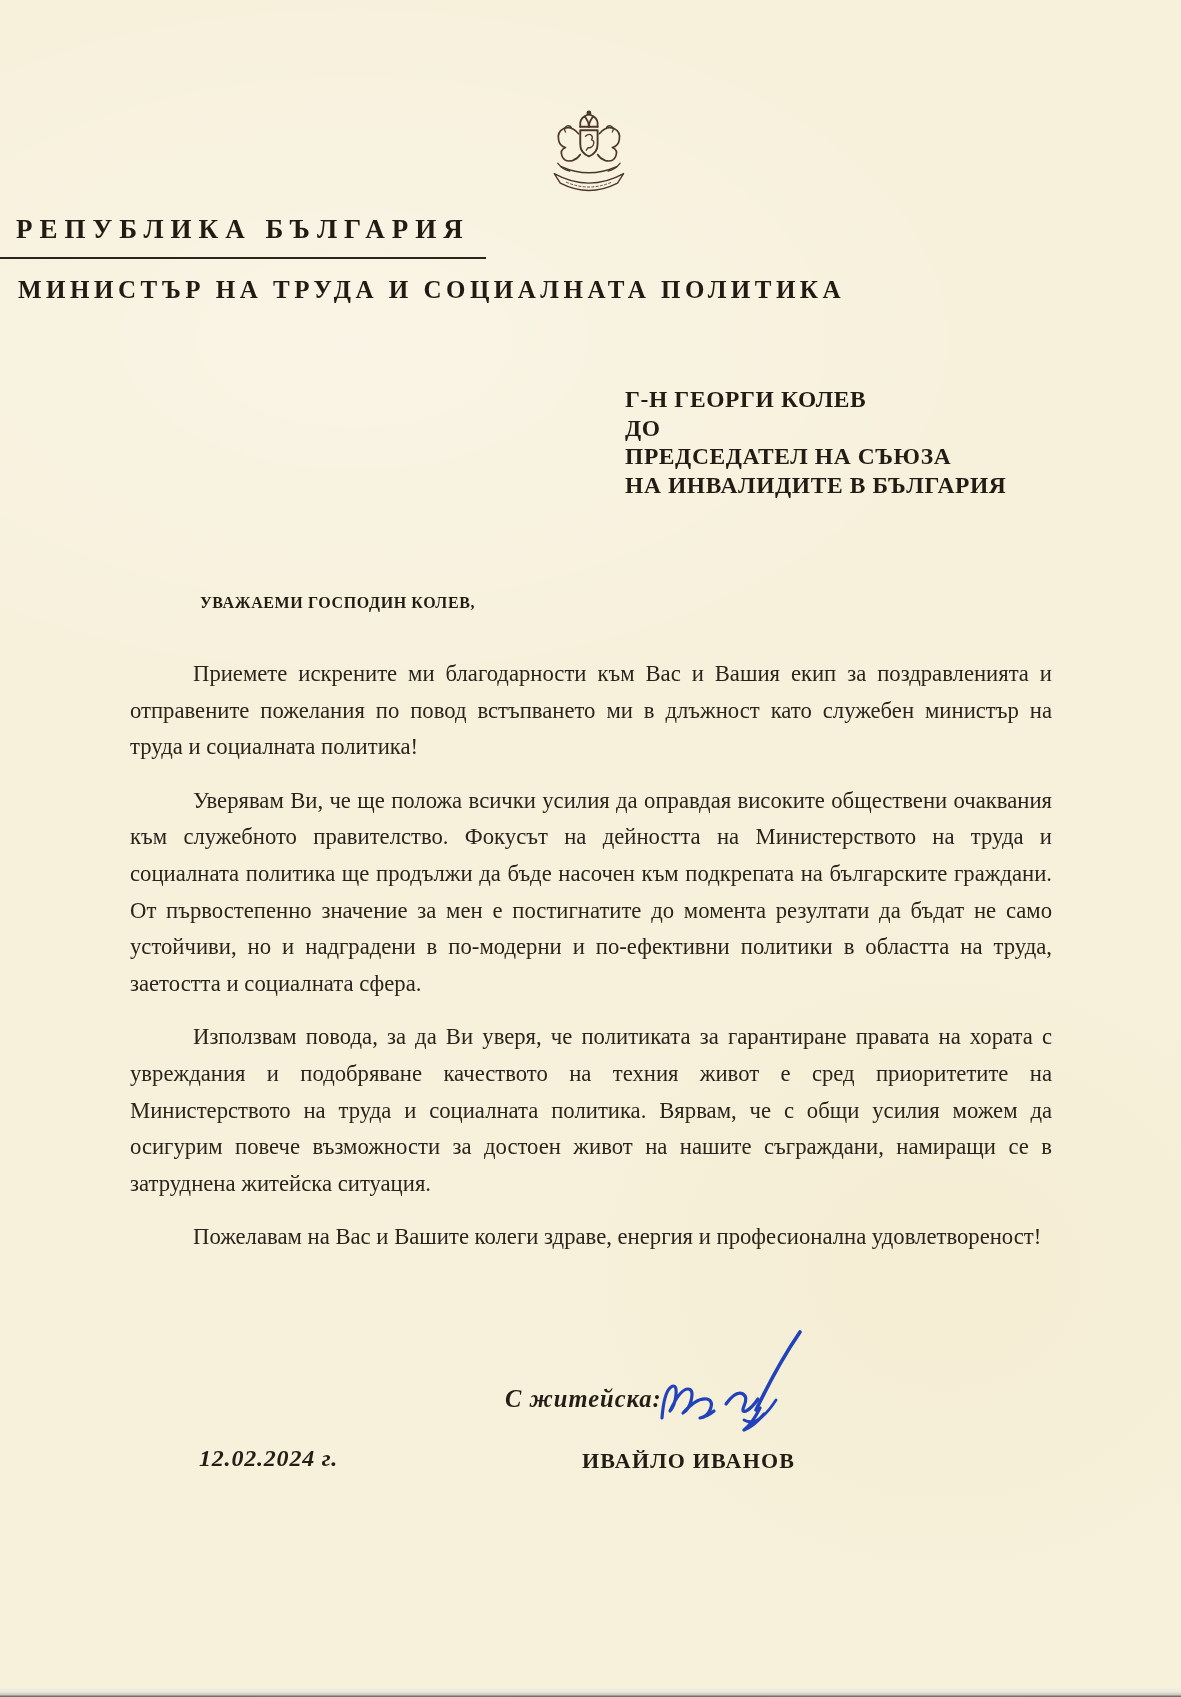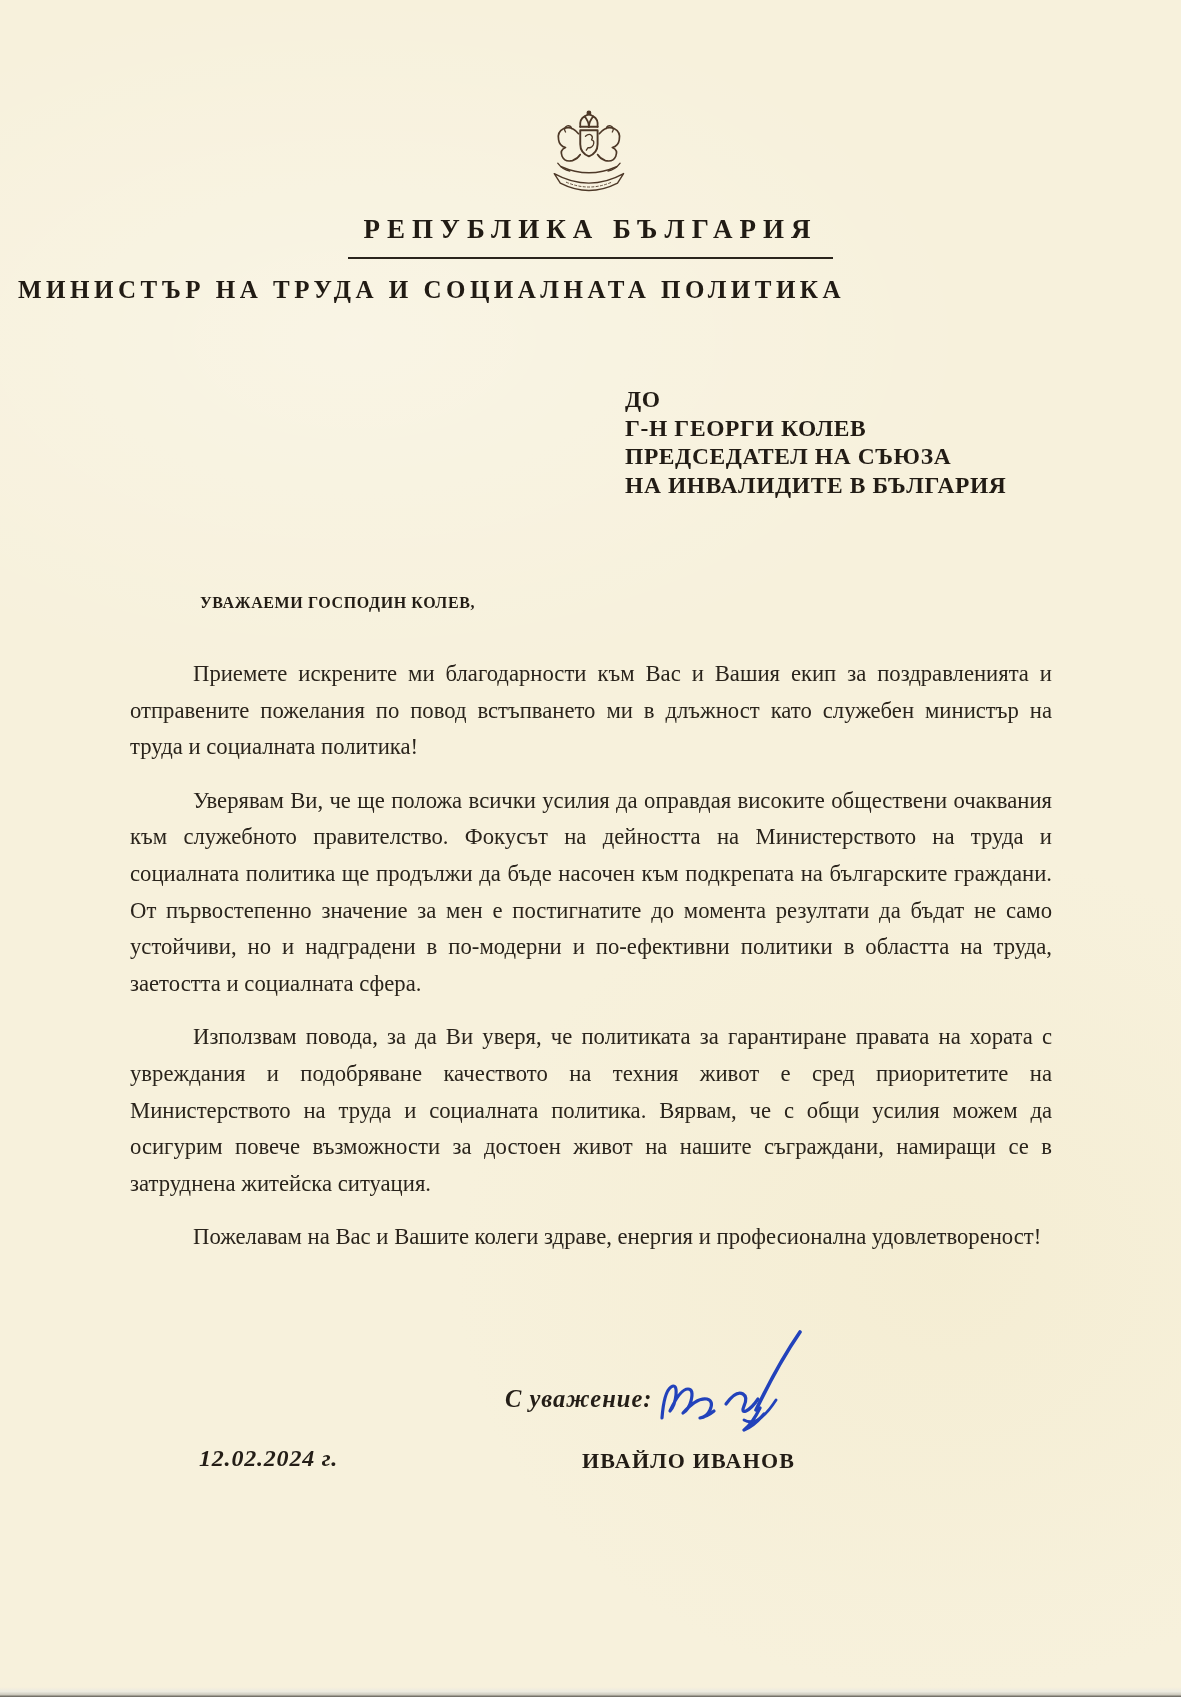--- a/index.html
+++ b/index.html
@@ -21,21 +21,20 @@
   
   .emblem {
     position: absolute;
     left: 50%; top: 108px;
     transform: translateX(-52%);
     width: 104px; height: 100px;
   }
   .republic-title-wrap {
     position: absolute;
     top: 214px; left: 0; right: 0;
-    text-align: center;
   }
   .republic-title {
     display: inline-block;
     font-weight: bold;
     font-size: 27px;
     letter-spacing: 7px;
     color: #211b14;
     border-bottom: 2.5px solid #2a241c;
     padding: 0 16px 12px 16px;
   }
@@ -161,36 +160,36 @@
   </svg>
 
   <div class="republic-title-wrap">
     <span class="republic-title">РЕПУБЛИКА БЪЛГАРИЯ</span>
   </div>
   <div class="ministry-title-wrap">
     <span class="ministry-title">МИНИСТЪР НА ТРУДА И СОЦИАЛНАТА ПОЛИТИКА</span>
   </div>
 
   <div class="recipient">
+    <div>Г-Н ГЕОРГИ КОЛЕВ</div>
     <div>ДО</div>
-    <div>Г-Н ГЕОРГИ КОЛЕВ</div>
     <div>ПРЕДСЕДАТЕЛ НА СЪЮЗА</div>
     <div>НА ИНВАЛИДИТЕ В БЪЛГАРИЯ</div>
   </div>
 
   <div class="salutation">УВАЖАЕМИ ГОСПОДИН КОЛЕВ,</div>
 
   <div class="letter-body">
     <p>Приемете искрените ми благодарности към Вас и Вашия екип за поздравленията и отправените пожелания по повод встъпването ми в длъжност като служебен министър на труда и социалната политика!</p>
     <p>Уверявам Ви, че ще положа всички усилия да оправдая високите обществени очаквания към служебното правителство. Фокусът на дейността на Министерството на труда и социалната политика ще продължи да бъде насочен към подкрепата на българските граждани. От първостепенно значение за мен е постигнатите до момента резултати да бъдат не само устойчиви, но и надградени в по-модерни и по-ефективни политики в областта на труда, заетостта и социалната сфера.</p>
     <p>Използвам повода, за да Ви уверя, че политиката за гарантиране правата на хората с увреждания и подобряване качеството на техния живот е сред приоритетите на Министерството на труда и социалната политика. Вярвам, че с общи усилия можем да осигурим повече възможности за достоен живот на нашите съграждани, намиращи се в затруднена житейска ситуация.</p>
     <p>Пожелавам на Вас и Вашите колеги здраве, енергия и професионална удовлетвореност!</p>
   </div>
 
-  <div class="closing">С уважение:</div>
+  <div class="closing">С житейска:</div>
 
   <svg class="signature" viewBox="0 0 170 125" aria-hidden="true">
     <g stroke="#2242bb" fill="none" stroke-width="3.2" stroke-linecap="round" stroke-linejoin="round">
 
       <path d="M14 96 q2 -26 9 -31 q6 -4 5 8 q-1 10 -6 16 q10 -22 18 -22 q6 0 3 12 q-2 8 -8 12 q14 -16 24 -14 q7 2 3 11 q-3 7 -10 8 q8 -2 14 -7"></path>
 
       <path d="M78 82 q10 -14 17 -10 q5 3 1 12 q-3 7 2 5 q6 -3 12 -12"></path>
 
       <path d="M152 10 q-22 32 -44 78" stroke-width="3.6"></path>
       <path d="M112 86 q-8 16 -16 22 q10 -4 20 -16"></path>

